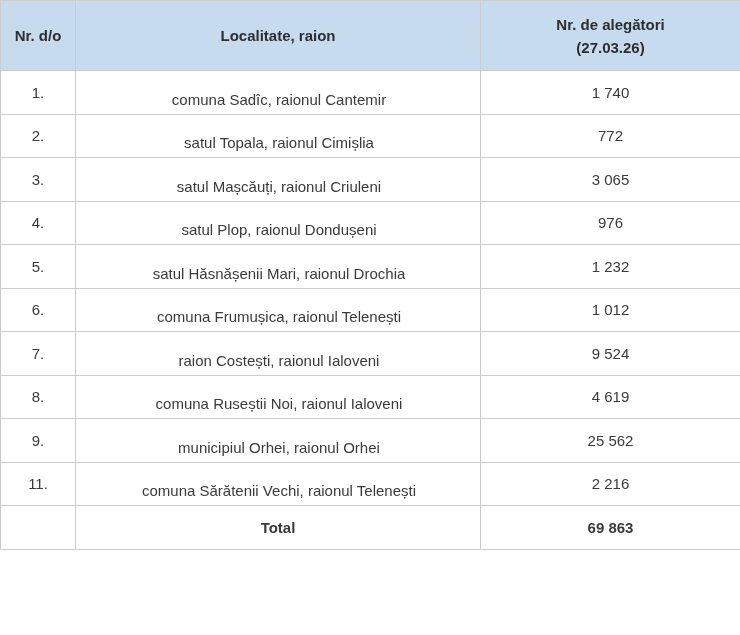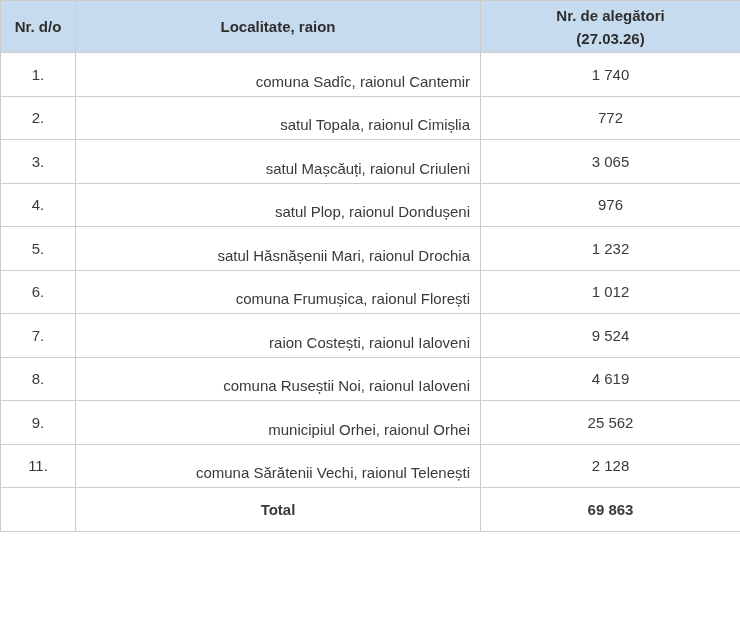--- a/index.html
+++ b/index.html
@@ -24,39 +24,39 @@
   table.voters col.c3 { width: 260px; }
 
   table.voters th,
   table.voters td {
     border: 1px solid #cccccc;
     vertical-align: middle;
     overflow: hidden;
     white-space: nowrap;
   }
 
-  thead tr { height: 52px; }
+  thead tr { height: 70px; }
   thead th {
     background: #c7dbef;
     font-weight: bold;
     color: #2e2e2e;
     text-align: center;
     padding: 0;
   }
   .hdr-line1 { margin-bottom: 6px; }
 
   tbody tr, tfoot tr { height: 43.5px; }
 
   td.cell-no {
     text-align: center;
     color: #3a3a3a;
     padding: 0;
   }
   td.cell-loc {
-    text-align: right;
+    text-align: center;
     padding: 14px 10px 0 12px;
     color: #3a3a3a;
   }
   td.cell-voters {
     text-align: center;
     color: #3a3a3a;
     padding: 12px;
   }
   tfoot td {
     font-weight: bold;
@@ -105,42 +105,42 @@
         <td class="cell-loc">satul Plop, raionul Dondușeni</td>
         <td class="cell-voters">976</td>
       </tr>
       <tr>
         <td class="cell-no">5.</td>
         <td class="cell-loc">satul Hăsnășenii Mari, raionul Drochia</td>
         <td class="cell-voters">1 232</td>
       </tr>
       <tr>
         <td class="cell-no">6.</td>
-        <td class="cell-loc">comuna Frumușica, raionul Florești</td>
+        <td class="cell-loc">comuna Frumușica, raionul Telenești</td>
         <td class="cell-voters">1 012</td>
       </tr>
       <tr>
         <td class="cell-no">7.</td>
         <td class="cell-loc">raion Costești, raionul Ialoveni</td>
         <td class="cell-voters">9 524</td>
       </tr>
       <tr>
         <td class="cell-no">8.</td>
         <td class="cell-loc">comuna Ruseștii Noi, raionul Ialoveni</td>
         <td class="cell-voters">4 619</td>
       </tr>
       <tr>
         <td class="cell-no">9.</td>
         <td class="cell-loc">municipiul Orhei, raionul Orhei</td>
         <td class="cell-voters">25 562</td>
       </tr>
       <tr>
         <td class="cell-no">11.</td>
         <td class="cell-loc">comuna Sărătenii Vechi, raionul Telenești</td>
-        <td class="cell-voters">2 128</td>
+        <td class="cell-voters">2 216</td>
       </tr>
     </tbody>
   <tfoot>
     <tr>
       <td class="cell-no"></td>
       <td class="cell-loc">Total</td>
       <td class="cell-voters">69 863</td>
     </tr>
   </tfoot>
 </table>

